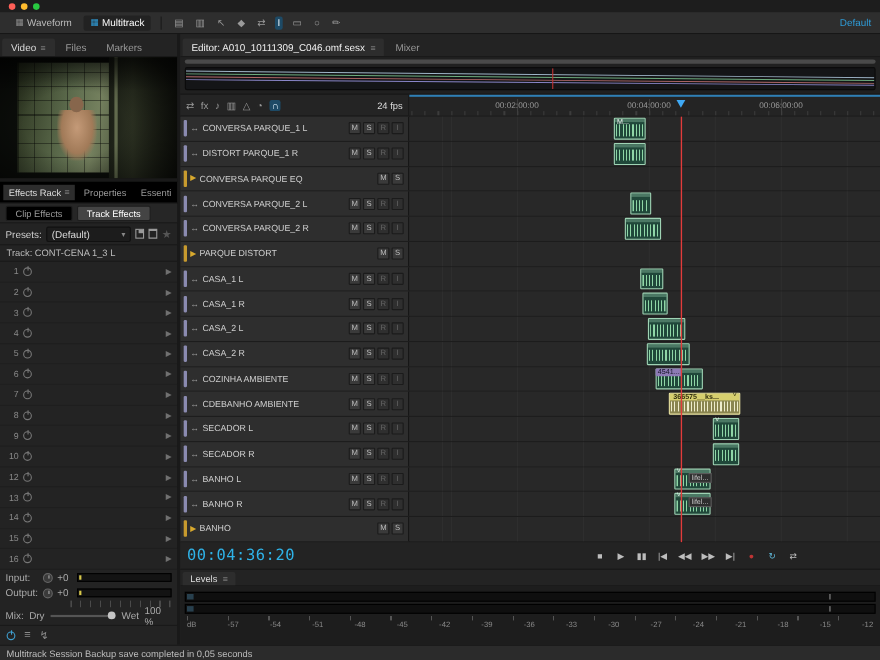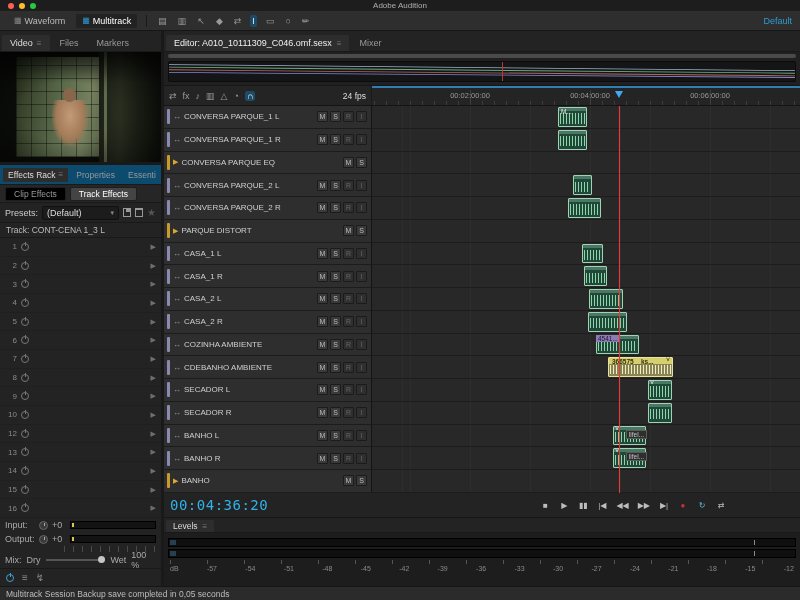--- a/index.html
+++ b/index.html
@@ -43,21 +43,21 @@
      repeating-linear-gradient(0deg, rgba(0,0,0,.4) 0 1px, transparent 1px 13px),
      repeating-linear-gradient(90deg, rgba(0,0,0,.4) 0 1px, transparent 1px 15px),
      linear-gradient(100deg,#2b331f 0%,#5c6b4c 38%,#74805e 58%,#262c1e 100%);}
   .door{position:absolute;right:0;top:0;width:62px;height:100%;background:linear-gradient(90deg,#1b1f16,#2c3122 35%,#12140e);}
   .door-edge{position:absolute;right:54px;top:0;width:3px;height:100%;background:#77815f;opacity:.75;}
   .person{position:absolute;left:52px;top:48px;width:36px;height:46px;
     background:radial-gradient(ellipse at 50% 35%, #c49a78 0%, #a17a58 55%, rgba(0,0,0,0) 75%);}
   .person::before{content:'';position:absolute;top:-12px;left:11px;width:13px;height:14px;border-radius:50%;background:#87664c;}
   .vig{position:absolute;inset:0;background:radial-gradient(ellipse at 42% 55%, transparent 35%, rgba(0,0,0,.6) 88%),linear-gradient(180deg,rgba(0,0,0,.55),transparent 28%);}
 
-  .fx-tabs{height:20px;display:flex;align-items:center;background:#0c4a6e;border-bottom:1px solid #191919;padding:0 3px;gap:3px;}
+  .fx-tabs{height:20px;display:flex;align-items:center;background:#000000;border-bottom:1px solid #191919;padding:0 3px;gap:3px;}
   .fx-tab{padding:2px 5px;color:#999;white-space:nowrap;font-size:8.5px;}
   .fx-tab.active{background:#2d2d2d;color:#ddd;display:flex;gap:3px;align-items:center;}
   .overflow{margin-left:auto;color:#999;padding-right:2px;}
 
   .fx-modes{height:18px;display:flex;align-items:center;gap:4px;padding:0 5px;background:#262626;border-bottom:1px solid #191919;}
   .fx-mode{padding:1px 8px;font-size:8.5px;color:#999;background:#000000;border:1px solid #1e1e1e;border-radius:2px;}
   .fx-mode.active{background:#444;color:#fff;}
 
   .presets-row{height:20px;display:flex;align-items:center;gap:4px;padding:0 5px;border-bottom:1px solid #191919;}
   .preset-dd{width:82px;display:flex;align-items:center;justify-content:space-between;background:#1c1c1c;border:1px solid #101010;border-radius:2px;padding:1px 4px;color:#ddd;}
@@ -161,21 +161,20 @@
 </style>
 </head>
 <body>
 
 <div class="titlebar">
   <div class="lights">
     <span class="light red"></span>
     <span class="light yellow"></span>
     <span class="light green"></span>
   </div>
-  <div class="tb-title">Adobe Audition</div>
 </div>
 
 <div class="topbar">
   <div class="mode-btn">
     <span class="grid-ic">▦</span>
     <span>Waveform</span>
   </div>
   <div class="mode-btn active">
     <span class="grid-ic">▦</span>
     <span>Multitrack</span>
@@ -429,21 +428,21 @@
               <div class="clip" style="left: 186px; width: 29px;">
                 <div class="wf"></div>
                 <span class="clabel plain">M...</span>
               </div>
             </div>
           </div>
           <div class="track-row">
             <div class="track-head">
               <span class="chip"></span>
               <span class="ticon">↔</span>
-              <span class="tname">CONVERSA PARQUE_1 R</span>
+              <span class="tname">DISTORT PARQUE_1 R</span>
               <span class="tbtns">
                 <span class="tbtn">M</span>
                 <span class="tbtn">S</span>
                 <span class="tbtn dim">R</span>
                 <span class="tbtn dim">I</span>
               </span>
             </div>
             <div class="lane">
               <div class="clip" style="left: 186px; width: 29px;">
                 <div class="wf"></div>

